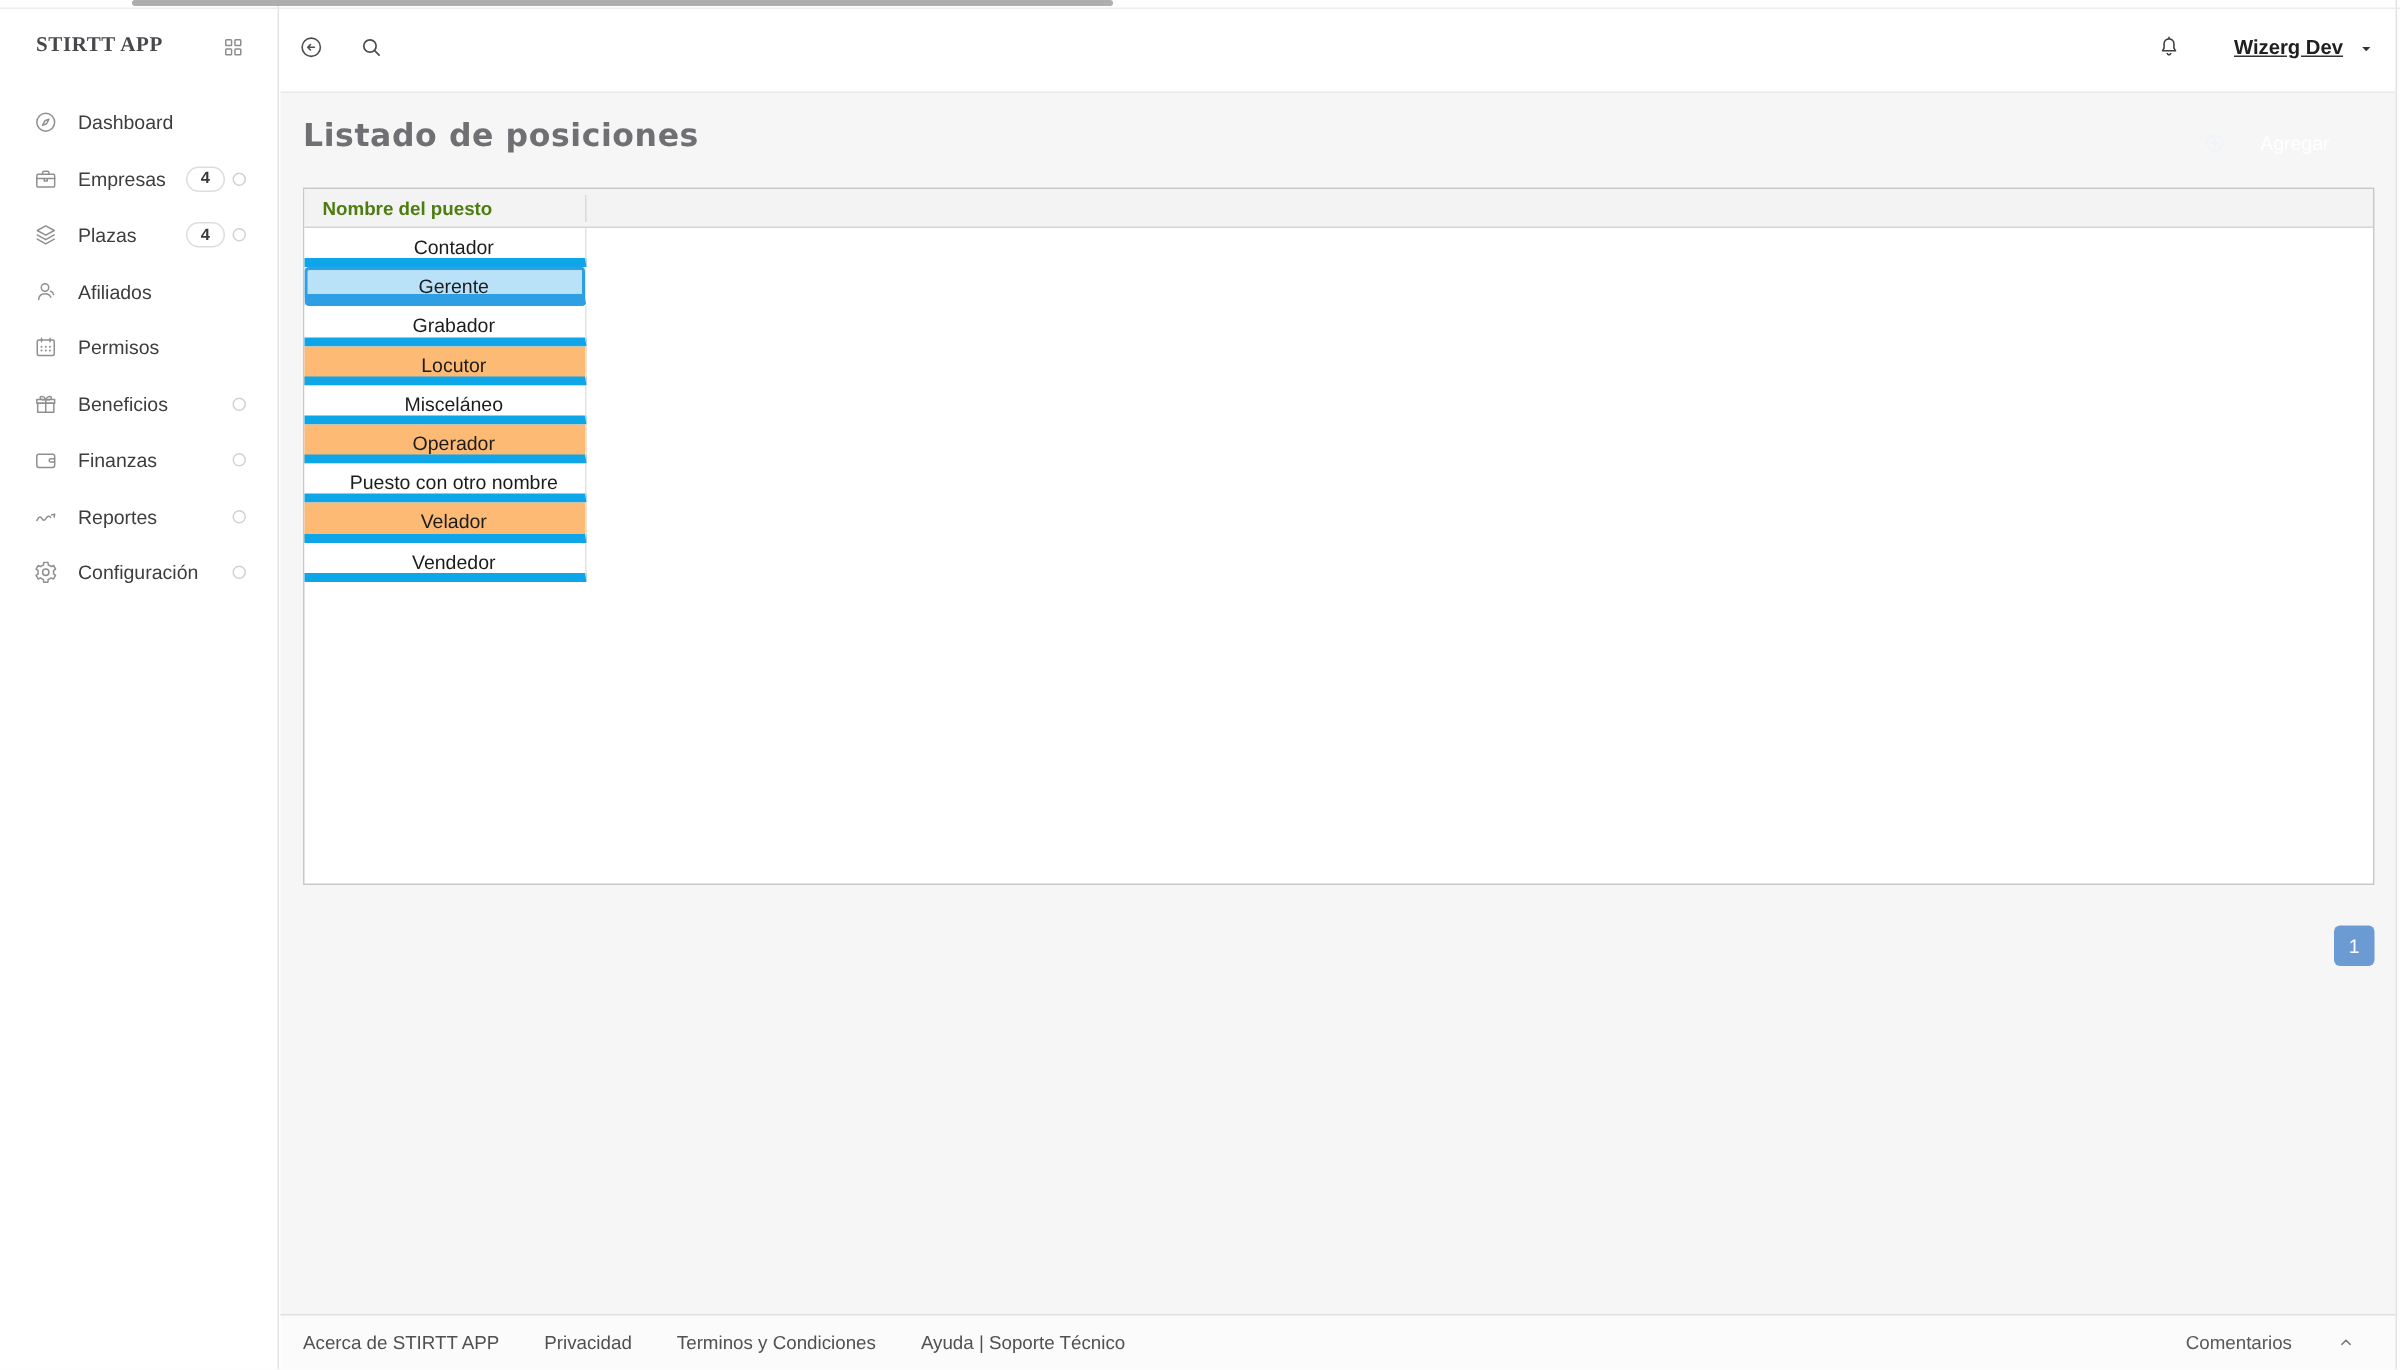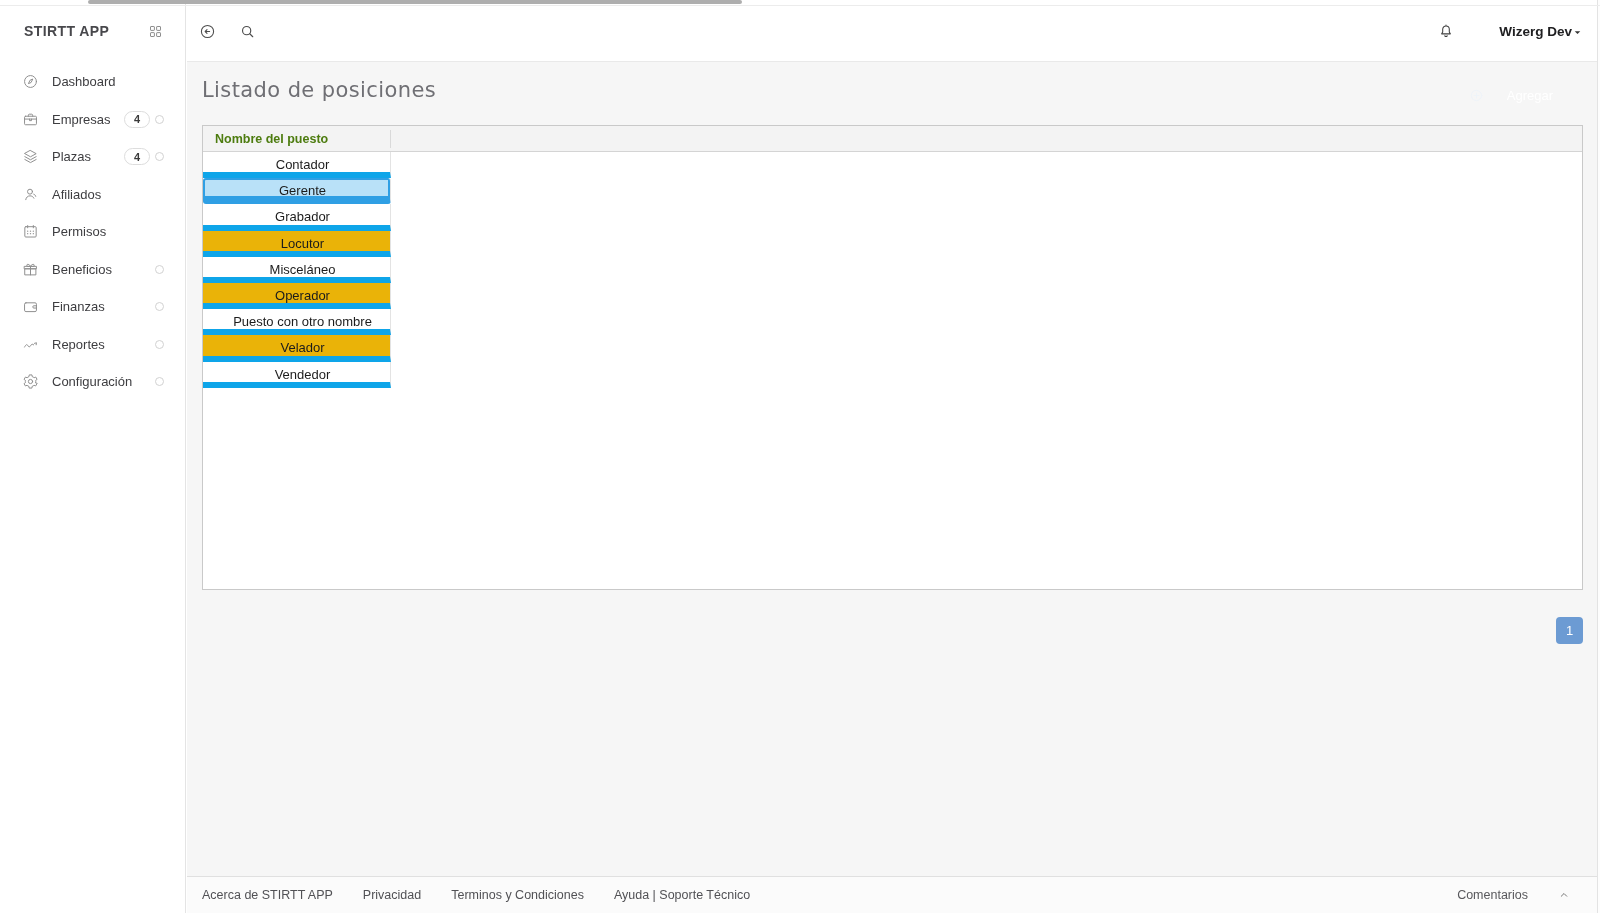--- a/index.html
+++ b/index.html
@@ -7,59 +7,59 @@
   body { font-family:"Liberation Sans", sans-serif; color:#333; }
   #app { position:relative; width:1600px; height:913px; background:#fff; }
 
   
   .top-thumb { position:absolute; left:88px; top:0; width:654px; height:4px; background:#aeaeae; border-radius:2px; z-index:60; }
   .top-hairline { position:absolute; left:0; top:5px; width:1600px; height:1px; background:#ececec; z-index:59; }
   .right-gutter { position:absolute; right:0; top:0; width:3px; height:913px; background:#fdfdfd; border-left:1px solid #e3e3e3; z-index:58; }
 
   
   .sidebar { position:absolute; left:0; top:0; width:186px; height:913px; background:#fff; border-right:1px solid #e4e4e4; z-index:10; }
-  .side-header { display:flex; align-items:center; justify-content:space-between; height:62px; padding:0 22px 0 24px; }
+  .side-header { display:flex; align-items:center; justify-content:space-between; height:62px; padding:0 22px 0 24px;font-family:Liberation Serif, serif; }
   .app-name { font-size:14px; font-weight:bold; color:#48484c; letter-spacing:.4px; }
   .side-items { padding-top:1px; }
   .side-item { display:flex; align-items:center; height:37.5px; padding:0 21px 0 22px; cursor:pointer; }
   .side-item .icon { width:17px; height:17px; color:#8f8f8f; flex:0 0 17px; }
   .side-item .lbl { font-size:13px; color:#3d3d40; margin-left:13px; flex:1 1 auto; white-space:nowrap; }
   .side-badge { font-size:11px; font-weight:bold; color:#3a3a3a; border:1px solid #ddd; border-radius:10px; padding:1.5px 9px; margin-right:5px; background:#fff; }
   .side-circle { width:9px; height:9px; border:1.5px solid #d2d2d2; border-radius:50%; background:#fff; }
 
   
   .topbar { position:absolute; left:187px; top:0; width:1413px; height:62px; background:#fff; border-bottom:1px solid #e9e9e9; z-index:9; }
   .tb-icon { position:absolute; width:17px; height:17px; color:#4d4d4d; cursor:pointer; }
   .tb-back { left:199px; top:23px; }
   .tb-search { left:239px; top:23px; }
   .tb-bell { left:1437px; top:22px; width:18px; height:18px; color:#3f3f3f; }
-  .tb-user { position:absolute; right:17px; top:0; height:62px; display:flex; align-items:center; gap:0; cursor:pointer; }
+  .tb-user { position:absolute; right:17px; top:0; height:62px; display:flex; align-items:center; gap:10px; cursor:pointer;text-decoration:underline; }
   .tb-user .name { font-size:13.5px; font-weight:bold; color:#202022; }
   .tb-user .caret { width:11px; height:11px; color:#333; margin-top:2px; }
   .topbar .tb-icon, .tb-bell { position:absolute; }
   .tb-back { left:12px; }
   .tb-search { left:52px; }
   .tb-bell { left:1250px; }
 
   
   .content { position:absolute; left:187px; top:62px; width:1413px; height:814px; background:#f6f6f6; z-index:5; }
-  .page-title { position:absolute; left:15px; top:16px; font-family:"DejaVu Sans", sans-serif; font-size:21px; font-weight:normal; color:#6f6f74; letter-spacing:.4px; }
+  .page-title { position:absolute; left:15px; top:16px; font-family:"DejaVu Sans", sans-serif; font-size:21px; font-weight:bold; color:#6f6f74; letter-spacing:.4px; }
   .add-btn { position:absolute; right:17px; top:17px; height:27px; display:flex; align-items:stretch; border-radius:3px; overflow:hidden; cursor:pointer; border:none; padding:16px; background:none; }
   .add-btn .seg-icon { background:#5e88b9; display:flex; align-items:center; justify-content:center; width:33px; color:#eef3f9; }
   .add-btn .seg-icon svg { width:15px; height:15px; }
   .add-btn .seg-label { background:#6c9bd3; color:#fff; font-size:13px; display:flex; align-items:center; padding:0 14px; font-family:"Liberation Sans", sans-serif; }
 
   .panel { position:absolute; left:15px; top:63px; width:1381px; height:465px; background:#fff; border:1px solid #c9c9c9; }
   .panel-header { position:relative; height:26px; background:#f3f3f3; border-bottom:1px solid #d4d4d4; }
   .panel-header .hdr-text { font-size:12.5px; font-weight:bold; color:#4d7c0f; line-height:26px; padding-left:12px; }
   .hdr-divider { position:absolute; left:187px; top:4px; width:1px; height:18px; background:#d9d9d9; }
 
   .rows { position:relative; width:188px; }
   .row { position:relative; width:188px; height:26.2px; line-height:26px; font-size:13px; color:#1c1c1c; padding-left:12px; background:#fff; border-bottom:6px solid #0ea5e9; border-right:1px solid #e3e3e3; cursor:pointer; white-space:nowrap;text-align:center; }
-  .row.alt { background:#eab308; }
+  .row.alt { background:#fdba74; }
   .row.selected { background:#b9e1f8; box-shadow:inset 0 0 0 2px #2f9fe4; border-radius:3px; border-bottom-color:#2f9fe4; z-index:2; }
 
   .pagination { position:absolute; right:17px; top:555px; display:flex; gap:6px; }
   .page-btn { width:27px; height:27px; background:#6c9bd3; color:#fff; border:none; border-radius:4px; font-size:13px; font-family:"Liberation Sans", sans-serif; cursor:pointer; }
 
   
   .footer { position:absolute; left:187px; top:876px; width:1413px; height:37px; background:#fbfbfb; border-top:1px solid #e0e0e0; display:flex; align-items:center; z-index:8; }
   .footer-links { display:flex; gap:30px; padding-left:15px; }
   .footer-link { font-size:12.5px; color:#515155; text-decoration:none; cursor:pointer; white-space:nowrap; }
   .footer-right { margin-left:auto; display:flex; align-items:center; gap:30px; padding-right:30px; cursor:pointer; }

